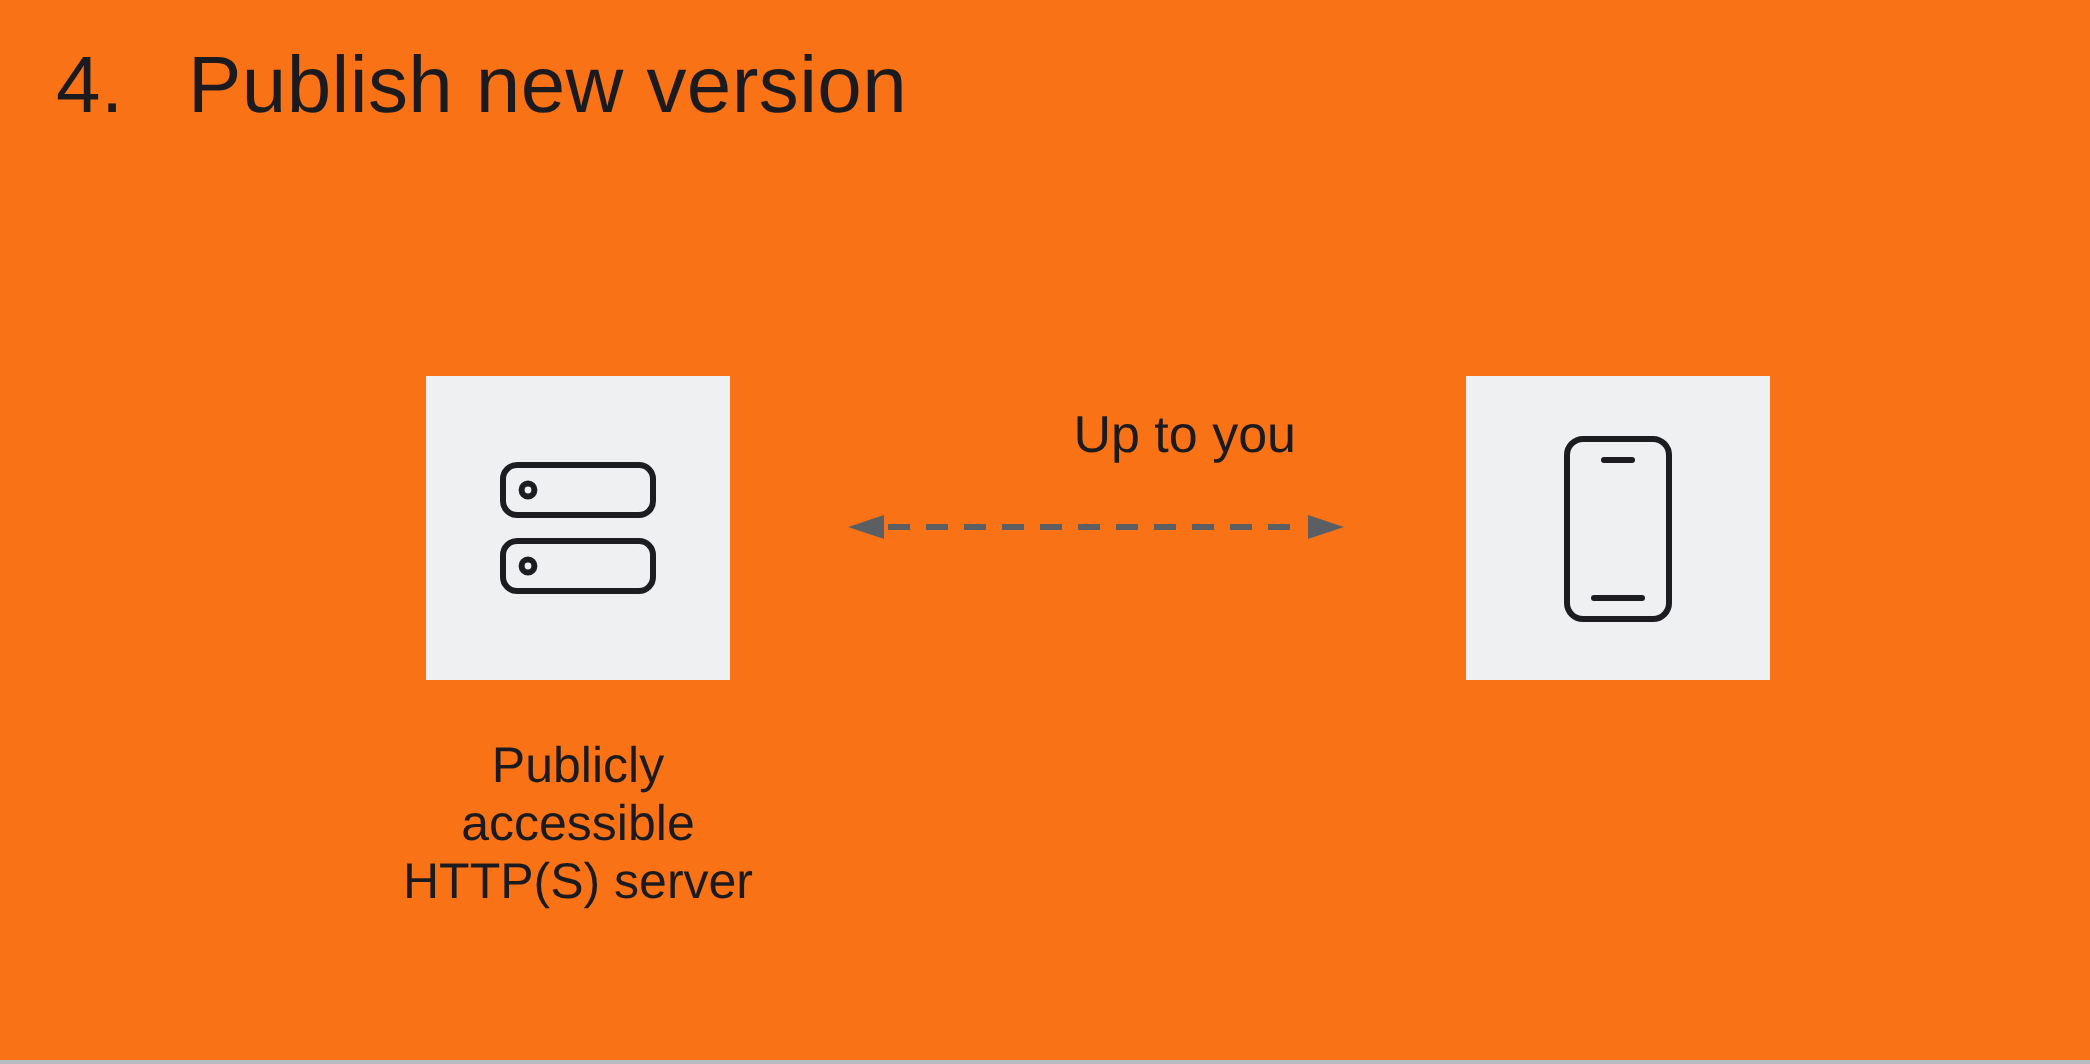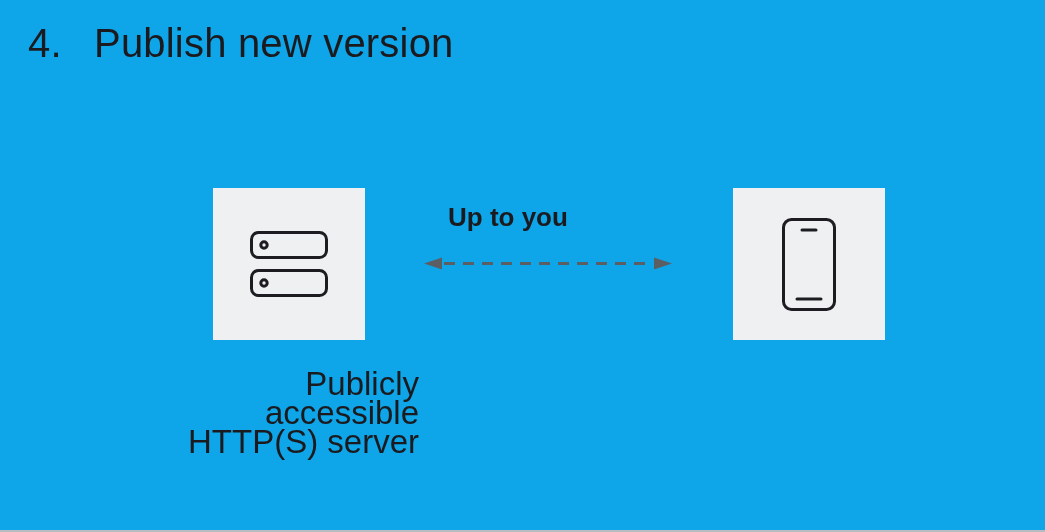--- a/index.html
+++ b/index.html
@@ -4,21 +4,21 @@
 <style>
   html, body {
     margin: 0;
     padding: 0;
     background: #c9ced3;
   }
   .stage {
     position: relative;
     width: 1045px;
     height: 532px;
-    background: #0ea5e9;
+    background: #f97316;
     overflow: hidden;
     font-family: "Liberation Sans", "DejaVu Sans", sans-serif;
     color: #1b1b1f;
   }
   .title {
     position: absolute;
     top: 20px;
     left: 28px;
     margin: 0;
     font-size: 40px;
@@ -40,38 +40,37 @@
     display: flex;
     align-items: center;
     justify-content: center;
   }
   .card-left  { left: 213px; top: 188px; }
   .card-right { left: 733px; top: 188px; }
   .node-label {
     position: absolute;
     top: 369px;
     width: 260px;
-    font-size: 33px;
+    font-size: 25px;
     line-height: 29px;
-    text-align: right;
+    text-align: center;
     white-space: pre-line;
     color: #1b1b1f;
   }
   .label-left  { left: 159px; }
   .label-right { left: 679px; }
   .conn-label {
     position: absolute;
     left: 448px;
     top: 202px;
     width: 200px;
     font-size: 26px;
     line-height: 30px;
-    text-align: left;
+    text-align: right;
     color: #1b1b1f;
-    font-weight: bold;
   }
   .arrow-svg {
     position: absolute;
     left: 423px;
     top: 256px;
   }
   .bottom-edge {
     position: absolute;
     left: 0;
     bottom: 0;

